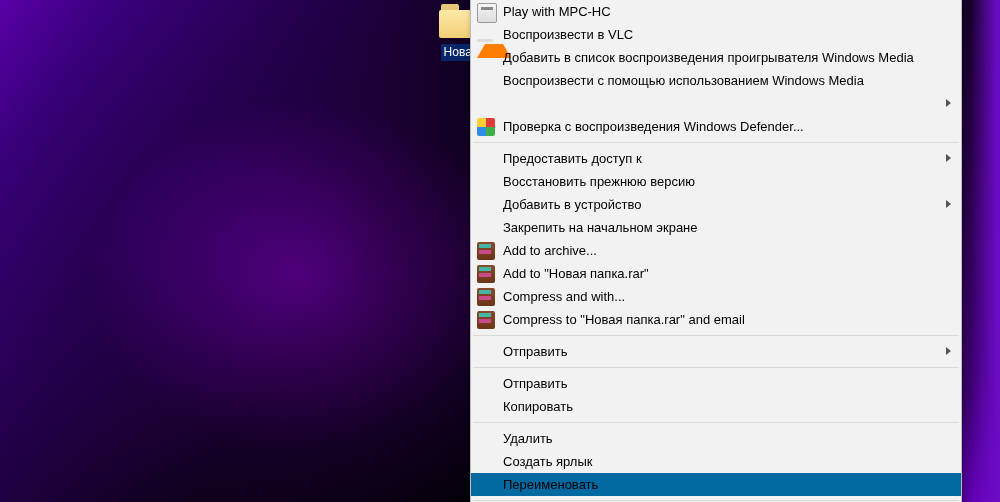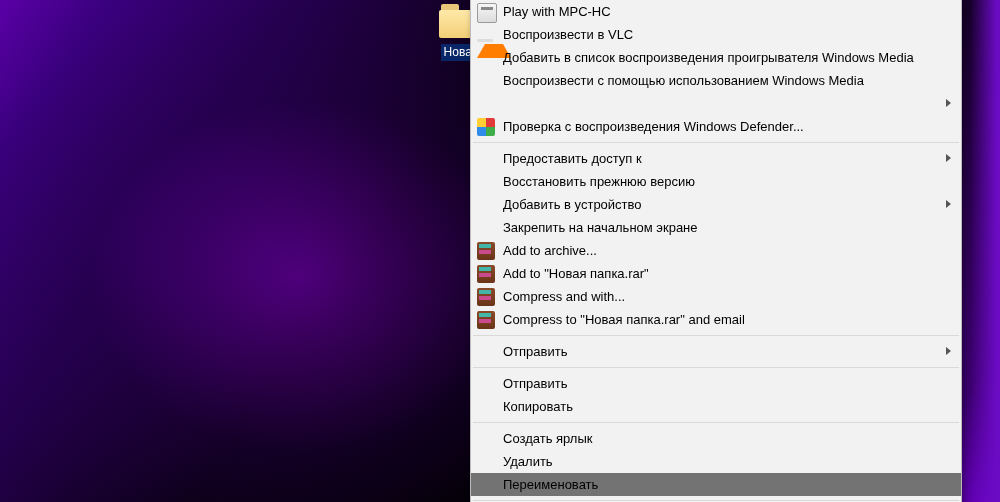--- a/index.html
+++ b/index.html
@@ -21,21 +21,21 @@
   .menu{
     position:absolute;top:0;left:470px;width:490px;
     background:#f2f2f2;border:1px solid #bcbcbc;border-top:none;
     box-shadow:2px 3px 7px rgba(0,0,0,0.35);
     padding-bottom:6px;
   }
   .mi{
     display:flex;align-items:center;height:23px;line-height:23px;
     padding-left:32px;padding-right:36px;position:relative;white-space:nowrap;
   }
-  .mi.hover{background:#737373;align-items:center;}
+  .mi.hover{background:#0369a1;align-items:center;}
   .mi .txt{flex:1;}
   .mi .ico{position:absolute;left:6px;top:3px;width:18px;height:18px;}
   .mi .arrow{position:absolute;right:10px;top:7px;width:0;height:0;border-left:5px solid #555;border-top:4px solid transparent;border-bottom:4px solid transparent;}
   .sep{height:1px;background:#d9d9d9;margin:4px 2px;}
   
   .i-mpc{background:linear-gradient(#f6f6f6,#dcdcdc);border:1px solid #9a9a9a;border-radius:2px;}
   .i-mpc::after{content:"";position:absolute;left:3px;right:3px;top:3px;height:3px;background:#888;}
   .i-vlc{width:0;height:0;border-left:8px solid transparent;border-right:8px solid transparent;border-bottom:14px solid #ff7d00;left:5px;top:3px;}
   .i-vlc::after{content:"";position:absolute;left:-8px;top:13px;width:16px;height:3px;background:#ddd;border-radius:1px;}
   .i-shield{background:conic-gradient(#e03a3a 0 25%, #3fae49 0 50%, #2f8ceb 0 75%, #ffcf33 0 100%);border-radius:2px;}
@@ -114,23 +114,23 @@
       </div>
       <div class="sep"></div>
       <div class="mi">
         <span class="txt">Отправить</span>
       </div>
       <div class="mi">
         <span class="txt">Копировать</span>
       </div>
       <div class="sep"></div>
       <div class="mi">
-        <span class="txt">Создать ярлык</span>
+        <span class="txt">Удалить</span>
       </div>
       <div class="mi">
-        <span class="txt">Удалить</span>
+        <span class="txt">Создать ярлык</span>
       </div>
       <div class="mi hover">
         <span class="txt">Переименовать</span>
       </div>
       <div class="sep"></div>
     </div>
 </div>
 
 </body></html>

